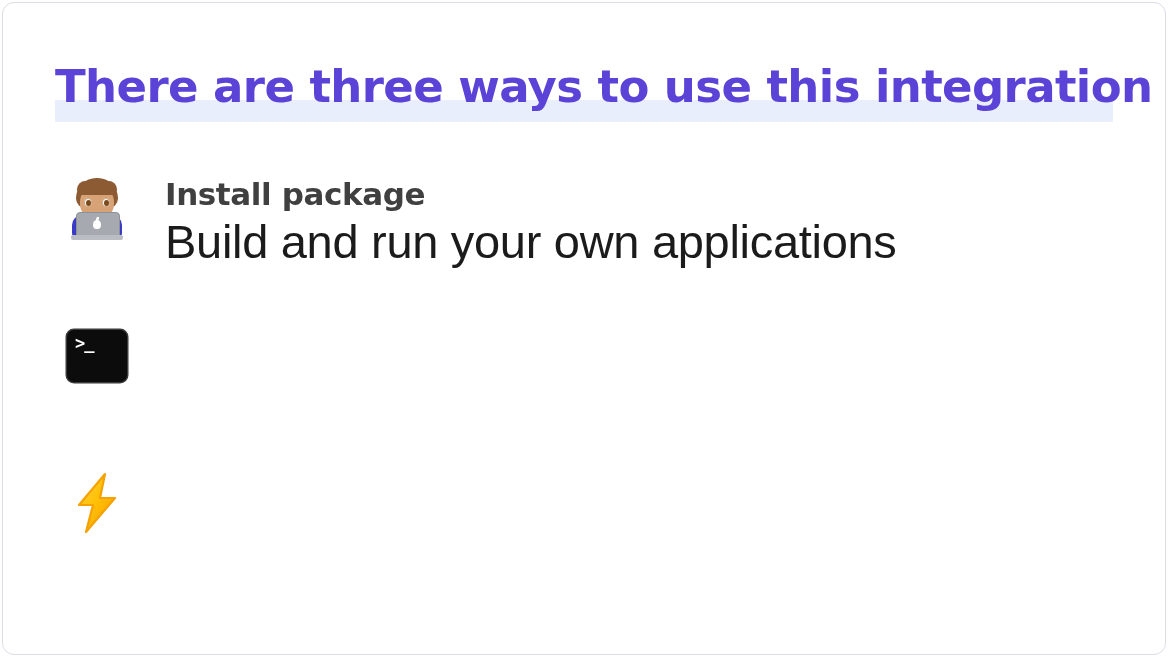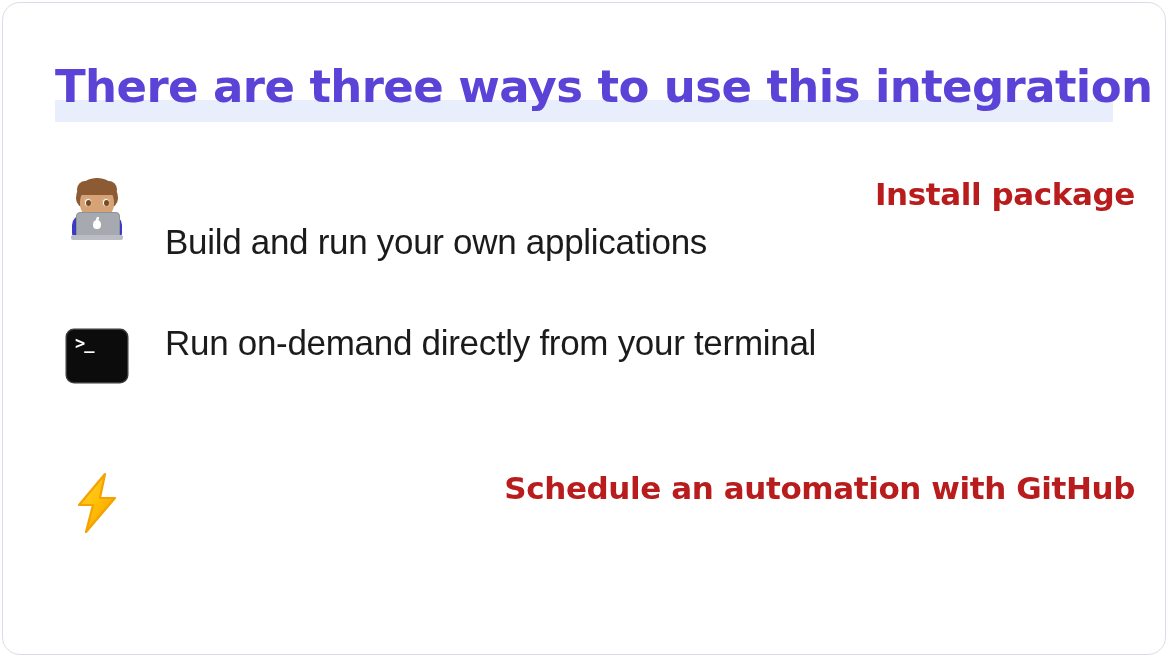--- a/index.html
+++ b/index.html
@@ -15,21 +15,21 @@
   }
 
   .slide-card {
     position: absolute;
     left: 2px;
     top: 2px;
     width: 1164px;
     height: 653px;
     background: #ffffff;
     border: 1.5px solid #dcdce8;
-    border-radius: 18px;
+    border-radius: 12px;
     box-sizing: border-box;
     overflow: hidden;
   }
 
   
   .title-wrap {
     position: absolute;
     left: 52px;
     top: 52px;
     height: 70px;
@@ -81,29 +81,28 @@
   .row-body {
     position: absolute;
     left: 162px;
     top: 0;
     right: 30px;
   }
   .row-heading {
     font-family: "DejaVu Sans", sans-serif;
     font-size: 31px;
     font-weight: bold;
-    color: #b91c1c;
+    color: #404040;
     letter-spacing: -0.4px;
     line-height: 46px;
     white-space: nowrap;
-    text-align: right;
   }
   .row-sub {
     font-family: "Liberation Sans", sans-serif;
-    font-size: 35px;
+    font-size: 47px;
     font-weight: 400;
     color: #1b1b1b;
     letter-spacing: -0.3px;
     line-height: 50px;
     white-space: nowrap;
   }
 
   
   .ico-tech { position: relative; width: 64px; height: 64px; }
   .tech-hair {
@@ -208,36 +207,34 @@
       </div>
     </div>
 
     <div class="feature-row">
       <div class="row-icon">
         <div class="ico-terminal">
           <span class="term-prompt">&gt;_</span>
         </div>
       </div>
       <div class="row-body">
-        <div class="row-sub">Run on-demand directly from your terminal</div>
       </div>
     </div>
 
     <div class="feature-row">
       <div class="row-icon">
         <svg class="ico-bolt" viewBox="0 0 60 62" xmlns="http://www.w3.org/2000/svg" aria-hidden="true">
           <defs>
             <linearGradient id="boltGrad" x1="0" y1="0" x2="1" y2="1">
               <stop offset="0%" stop-color="#ffd34d"></stop>
               <stop offset="45%" stop-color="#ffc107"></stop>
               <stop offset="100%" stop-color="#f79a00"></stop>
             </linearGradient>
           </defs>
           <path d="M38 2 L12 33 L26 33 L19 60 L48 26 L33 26 Z" fill="url(#boltGrad)" stroke="#f5a200" stroke-width="2.2" stroke-linejoin="round"></path>
         </svg>
       </div>
       <div class="row-body">
-        <div class="row-heading">Schedule an automation with GitHub</div>
       </div>
     </div>
 
   </div>
 </div>
 
 </body></html>

